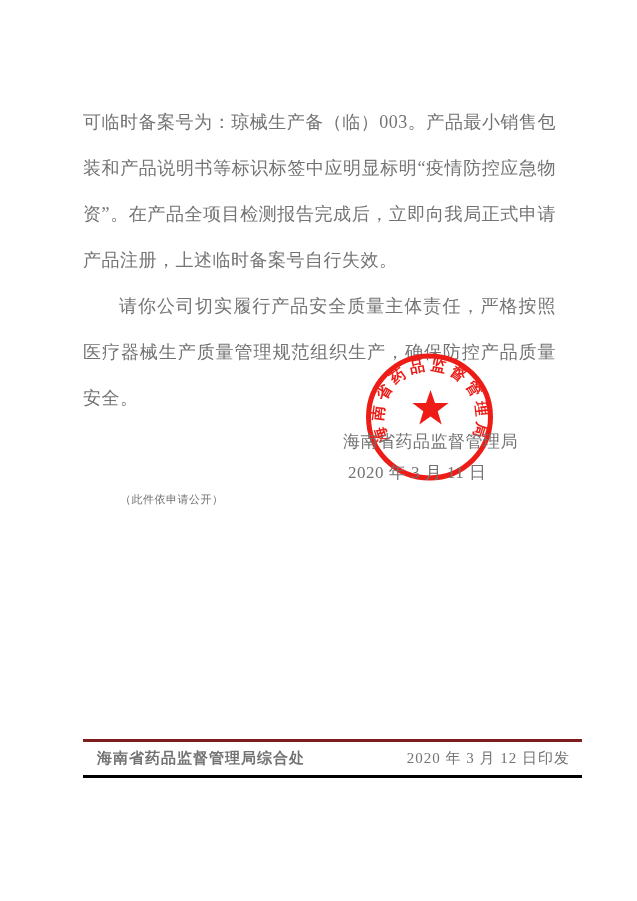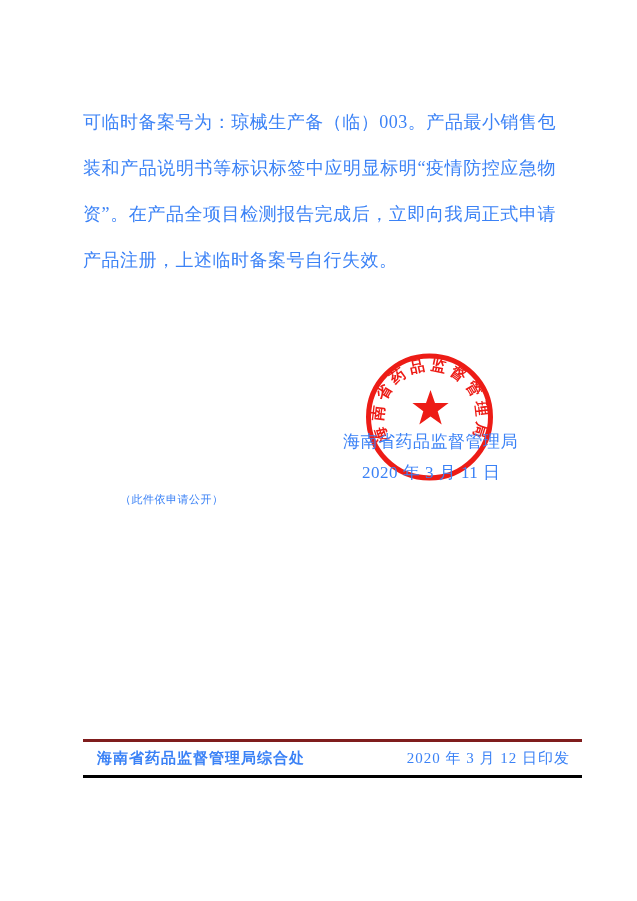--- a/index.html
+++ b/index.html
@@ -7,21 +7,21 @@
     padding: 0;
     background: #ffffff;
   }
   .page {
     position: relative;
     width: 637px;
     height: 901px;
     background: #ffffff;
     overflow: hidden;
     font-family: "Liberation Serif", "DejaVu Serif", serif;
-    color: #3b82f6;
+    color: #737373;
   }
   .content {
     position: absolute;
     top: 99px;
     left: 83px;
     width: 473px;
     font-size: 18px;
     line-height: 46px;
     text-align: justify;
     text-justify: inter-ideograph;
@@ -54,21 +54,21 @@
     position: absolute;
     top: 430px;
     left: 343px;
     font-size: 17px;
     letter-spacing: 0.5px;
     white-space: nowrap;
   }
   .sign-date {
     position: absolute;
     top: 461px;
-    left: 362px;
+    left: 348px;
     font-size: 17px;
     letter-spacing: 0.5px;
     white-space: nowrap;
   }
   .note {
     position: absolute;
     top: 492px;
     left: 120px;
     font-size: 11px;
     letter-spacing: 0.5px;
@@ -99,20 +99,21 @@
     margin-left: 28px;
   }
 </style>
 </head>
 <body>
 
 <div class="page">
 
   <div class="content">
     <p>可临时备案号为：琼械生产备（临）003。产品最小销售包装和产品说明书等标识标签中应明显标明“疫情防控应急物资”。在产品全项目检测报告完成后，立即向我局正式申请产品注册，上述临时备案号自行失效。</p>
+    <p class="indent">请你公司切实履行产品安全质量主体责任，严格按照医疗器械生产质量管理规范组织生产，确保防控产品质量安全。</p>
   </div>
 
   <div class="seal">
     <svg viewBox="0 0 132 132" width="132" height="132">
       <circle cx="65.5" cy="66" r="61" fill="none" stroke="#ed1c16" stroke-width="5"></circle>
       <polygon fill="#ed1c16" points="66.5,39 71,51.9 84.6,52.1 73.7,60.3 77.7,73.4 66.5,65.6 55.3,73.4 59.3,60.3 48.4,52.1 62,51.9"></polygon>
       <path id="sealArc" d="M 29 95 A 47 47 0 1 1 103 95" fill="none"></path>
       <text class="seal-text-path">
         <textPath href="#sealArc" startOffset="50%" text-anchor="middle">海南省药品监督管理局</textPath>
       </text>

